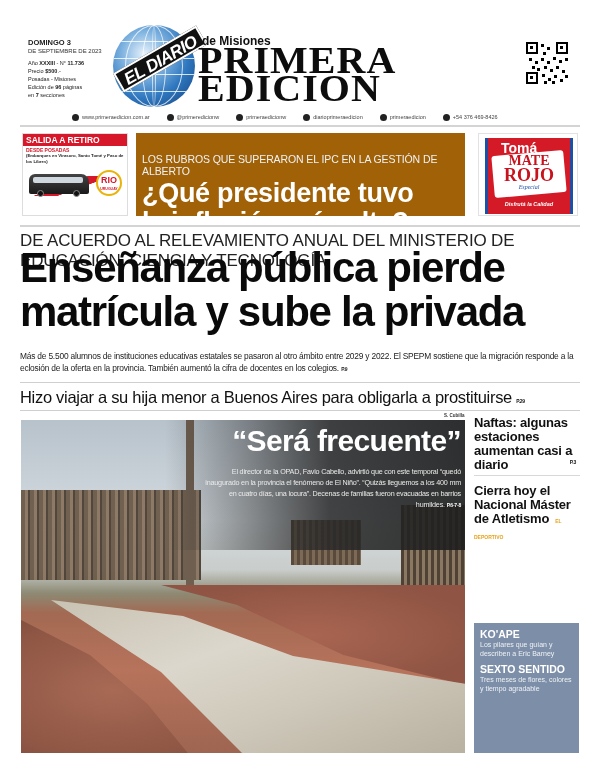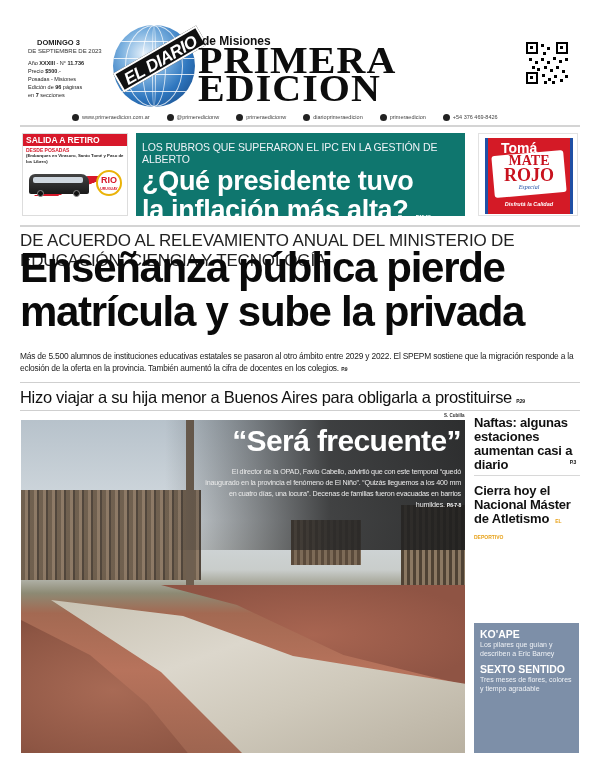--- a/index.html
+++ b/index.html
@@ -2,21 +2,21 @@
 <html><head>
 <meta charset="utf-8">
 <style>
   * { box-sizing: border-box; margin: 0; padding: 0; }
   html, body { width: 600px; height: 784px; background: #ffffff; overflow: hidden; }
   body { font-family: "Liberation Sans", sans-serif; color: #111; position: relative; }
 
   
   .masthead { position: absolute; left: 0; top: 0; width: 600px; height: 106px; }
   .dateblock { position: absolute; left: 28px; top: 38px; width: 95px; font-size: 5.5px; line-height: 8px; color: #222; }
-  .dateblock .day { font-weight: bold; font-size: 7.5px; line-height: 9px; margin-left: 9px; }
+  .dateblock .day { font-weight: bold; font-size: 7.5px; line-height: 9px; }
   .dateblock .date { font-size: 6px; line-height: 8px; margin-bottom: 4px; color: #333; }
   .dateblock b { font-weight: bold; }
 
   .globe { position: absolute; left: 113px; top: 25px; width: 82px; height: 82px; border-radius: 50%;
            background: radial-gradient(circle at 38% 35%, #e8f2fb 0%, #7fb3e0 30%, #2f77bf 60%, #123f7a 100%);
            overflow: hidden; }
   .globe .lat { position: absolute; left: 0; width: 100%; height: 1px; background: rgba(255,255,255,0.8); }
   .globe .lon { position: absolute; top: 0; height: 100%; border: 1px solid rgba(255,255,255,0.75); border-radius: 50%; }
   .eldiario { position: absolute; left: 112px; top: 48px; width: 96px; height: 22px; background: #111;
               color: #fff; font-weight: bold; font-size: 17px; font-style: italic; letter-spacing: -0.5px;
@@ -49,21 +49,21 @@
   .ad-bus .bus .wheel { position:absolute; bottom:-3px; width:7px; height:7px; background:#111; border-radius:50%; border:1px solid #888; }
   .ad-bus .swoosh { position:absolute; left:0; top:42px; width:106px; height:20px; background: linear-gradient(160deg, transparent 40%, #d7182a 41%, #d7182a 55%, transparent 56%); }
   .ad-bus .rio { position: absolute; left: 73px; top: 36px; width: 26px; height: 26px; border-radius: 50%; border: 2px solid #eab308; background:#fff;
                  color: #d7182a; font-weight: bold; font-size: 9px; text-align: center; line-height: 16px; }
   .ad-bus .rio small { position:absolute; left:0; top:15px; width:100%; font-size:3.5px; line-height:4px; }
   .ad-bus .phones { position: absolute; left: 0; top: 62px; width: 106px; height: 21px; background: #111; color: #fff; text-align: center; }
   .ad-bus .phones .ph { font-size: 10px; font-weight: bold; line-height: 12px; }
   .ad-bus .phones .web { font-size: 5.5px; line-height: 7px; }
 
   
-  .teaser { position: absolute; left: 136px; top: 133px; width: 329px; height: 83px; background: #0f766e; color: #fff; padding: 8px 6px; }
+  .teaser { position: absolute; left: 136px; top: 133px; width: 329px; height: 83px; background: #a16207; color: #fff; padding: 20px 6px; }
   .teaser .kicker { font-size: 10.5px; line-height: 12px; color: #eef2f7; letter-spacing: -0.1px; }
   .teaser .hl { font-size: 27px; font-weight: bold; line-height: 29px; letter-spacing: -0.3px; margin-top: 2px; }
   .teaser .pg { font-size: 5px; font-weight: bold; }
 
   
   .ad-mate { position: absolute; left: 478px; top: 133px; width: 100px; height: 83px; background: #fff; border: 1px solid #e2e2e2; overflow: hidden; }
   .ad-mate .red { position: absolute; left: 6px; top: 4px; width: 88px; height: 76px; background: #d41a26; border-left: 3px solid #1f4fa5; border-right: 3px solid #1f4fa5; }
   .ad-mate .toma { position: absolute; left: 22px; top: 6px; color: #fff; font-weight: bold; font-size: 14px; }
   .ad-mate .label { position: absolute; left: 14px; top: 19px; width: 72px; height: 42px; background: #fff; transform: rotate(-5deg); border-radius: 3px; }
   .ad-mate .mate, .ad-mate .rojo { position: absolute; width: 72px; text-align: center; color: #c8121e; font-family: "Liberation Serif", serif; font-weight: bold; }

